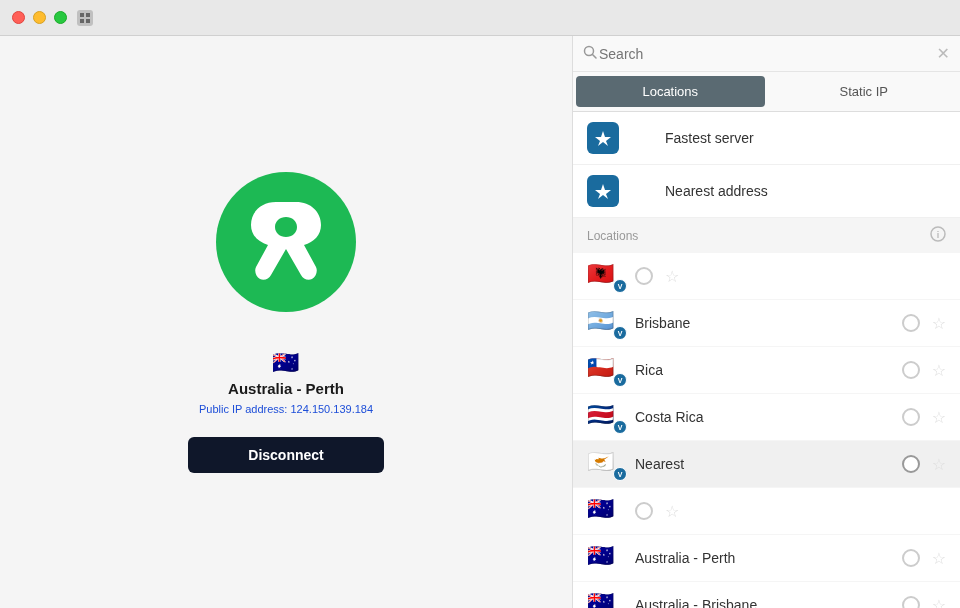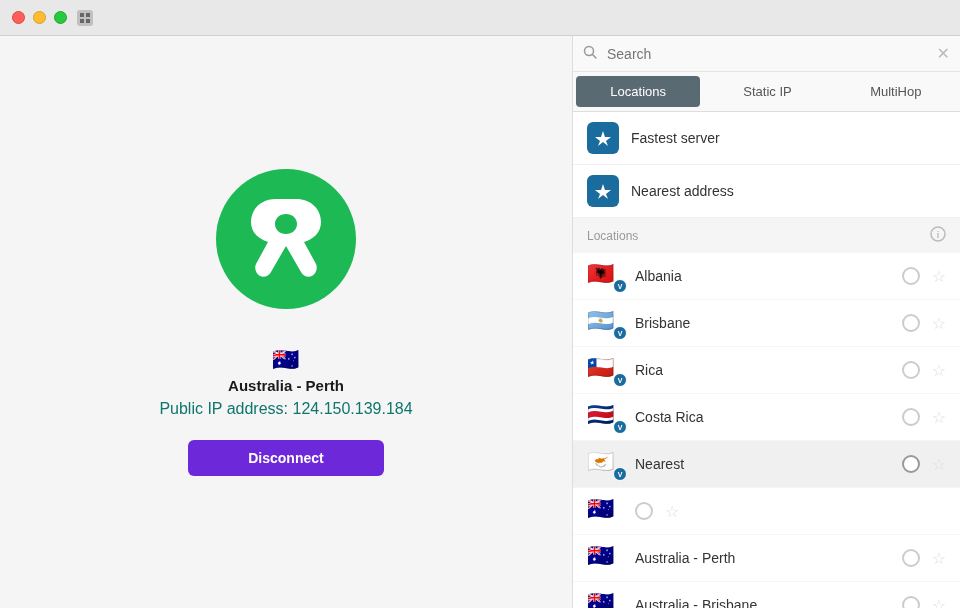--- a/index.html
+++ b/index.html
@@ -83,28 +83,28 @@
       gap: 6px;
     }
 
     .connected-location {
       font-weight: 700;
       font-size: 15px;
       color: #1a1a1a;
     }
 
     .public-ip {
-      font-size: 16px;
-      color: #0f766e;
+      font-size: 11px;
+      color: #1d4ed8;
     }
 
     .disconnect-btn {
       margin-top: 16px;
       padding: 10px 60px;
-      background: #6d28d9;
+      background: #0f172a;
       color: white;
       border: none;
       border-radius: 6px;
       font-size: 14px;
       font-weight: 600;
       cursor: pointer;
     }
 
     
     .right-panel {
@@ -115,21 +115,21 @@
       border-left: 1px solid #ddd;
       flex-shrink: 0;
     }
 
     
     .search-bar {
       padding: 8px 10px;
       border-bottom: 1px solid #e5e5e5;
       display: flex;
       align-items: center;
-      gap: 10px;
+      gap: 2px;
       background: #f9f9f9;
     }
 
     .search-icon-wrap {
       color: #999;
       font-size: 14px;
     }
 
     .search-input {
       flex: 1;
@@ -202,20 +202,21 @@
       justify-content: center;
       color: white;
       font-size: 14px;
       flex-shrink: 0;
     }
 
     .quick-label {
       font-size: 14px;
       color: #333;
       font-weight: 500;
+      margin-left: 34px;
     }
 
     
     .section-header {
       padding: 8px 14px;
       background: #f5f5f5;
       font-size: 12px;
       color: #999;
       display: flex;
       align-items: center;
@@ -349,21 +350,20 @@
           <line x1="9.5" y1="9.5" x2="13" y2="13" stroke="#999" stroke-width="1.5" stroke-linecap="round"></line>
         </svg>
       </span>
       <input class="search-input" type="text" placeholder="Search" style="">
       <span class="search-clear">✕</span>
     </div>
 
     <div class="tabs">
       <button class="tab active">Locations</button>
       <button class="tab">Static IP</button>
-      <button class="tab">MultiHop</button>
     </div>
 
     <div class="locations-list">
 
       <div class="quick-server">
         <div class="quick-icon">
           <svg width="16" height="16" viewBox="0 0 16 16" fill="white">
             <polygon points="8,1 10,7 16,7 11,11 13,16 8,12 3,16 5,11 0,7 6,7"></polygon>
           </svg>
         </div>
@@ -387,21 +387,20 @@
             <text x="8" y="12" text-anchor="middle" font-size="9" fill="#bbb" font-weight="bold">i</text>
           </svg>
         </span>
       </div>
 
       <div class="location-item">
         <div class="flag-wrap">
           <span style="font-size:22px; line-height:1;">🇦🇱</span>
           <div class="vpn-badge">V</div>
         </div>
-        <span class="location-name">Albania</span>
         <div class="radio-btn"></div>
         <span class="star-btn">☆</span>
       </div>
 
       <div class="location-item">
         <div class="flag-wrap">
           <span style="font-size:22px; line-height:1;">🇦🇷</span>
           <div class="vpn-badge">V</div>
         </div>
         <span class="location-name">Brisbane</span>

